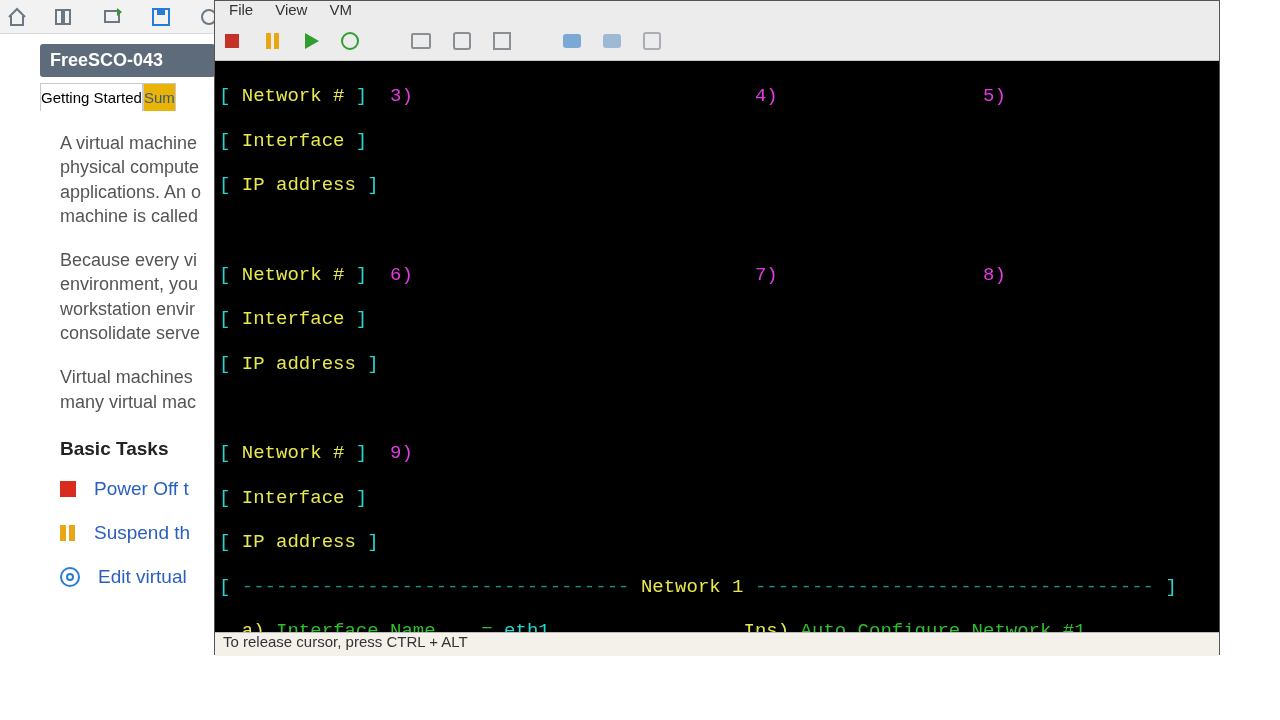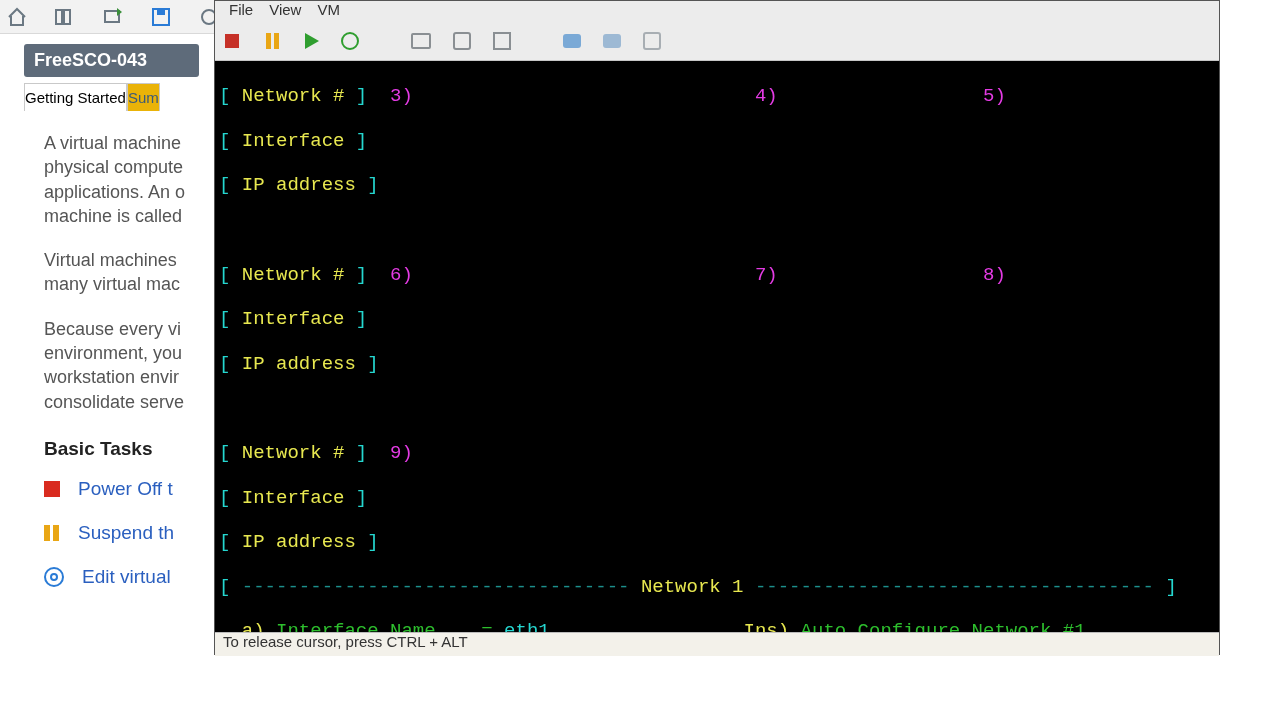--- a/index.html
+++ b/index.html
@@ -18,21 +18,21 @@
   .task{display:flex;align-items:center;gap:18px;margin:0 0 22px 20px;font-size:19px}
   .task a{color:#2a5fbf;text-decoration:none}
   .sq{width:16px;height:16px;display:inline-block}
   .sq.red{background:#d92b1f}
   .sq.amber{display:inline-flex;gap:3px}
   .sq.amber span{width:6px;height:16px;background:#e9a615;display:inline-block}
   .gear-blue{width:20px;height:20px;border:2px solid #2a7bd6;border-radius:50%;position:relative}
   .gear-blue:after{content:"";position:absolute;inset:4px;border:2px solid #2a7bd6;border-radius:50%}
   
   .vmwin{position:absolute;left:214px;top:0;width:1006px;height:655px;border:1px solid #555;background:#ececec}
-  .vm-menu{height:20px;display:flex;align-items:flex-start;gap:16px;padding:0 14px;font-size:15px;color:#333}
+  .vm-menu{height:20px;display:flex;align-items:flex-start;gap:22px;padding:0 14px;font-size:15px;color:#333}
   .vm-tbar{height:40px;display:flex;align-items:center;gap:22px;padding:0 10px;border-bottom:1px solid #c6c6c6;background:#ececec}
   .tb{width:22px;height:22px;position:relative;display:flex;align-items:center;justify-content:center}
   .tb.stop{width:14px;height:14px;background:#c63128}
   .tb.pause{display:flex;gap:3px}
   .tb.pause span{width:5px;height:16px;background:#e9a615;display:inline-block}
   .tb.play{width:0;height:0;border-left:14px solid #2f9e2f;border-top:8px solid transparent;border-bottom:8px solid transparent}
   .tb.cycle{border:2px solid #2f9e2f;border-radius:50%;width:18px;height:18px}
   .tb.grey{border:2px solid #8a8f93;width:18px;height:18px}
   .tb.snapshot{border:2px solid #8a8f93;width:20px;height:16px;border-radius:2px}
   .tb.usb{background:#7aa9d6;width:18px;height:14px;border-radius:3px}
@@ -62,36 +62,36 @@
       </svg></div>
   <div class="ticon"><svg width="22" height="22">
         <rect x="3" y="3" width="16" height="16" fill="none" stroke="#2a7bd6" stroke-width="2"></rect>
         <rect x="7" y="3" width="8" height="6" fill="#2a7bd6"></rect>
       </svg></div>
   <div class="ticon"><svg width="22" height="22">
         <circle cx="11" cy="11" r="7" fill="none" stroke="#6b7883" stroke-width="2"></circle>
       </svg></div>
 </div>
 
-<div class="sidebar" style="left:24px">
+<div class="sidebar" style="left:40px">
   <div class="side-title">FreeSCO-043</div>
   <div class="side-tabs">
     <div class="side-tab">Getting Started</div>
     <div class="side-tab inactive">Sum</div>
   </div>
   <div class="para" style="white-space:pre-line">A virtual machine
 physical compute
 applications. An o
 machine is called</div>
-  <div class="para" style="white-space:pre-line">Virtual machines
-many virtual mac</div>
   <div class="para" style="white-space:pre-line">Because every vi
 environment, you
 workstation envir
 consolidate serve</div>
+  <div class="para" style="white-space:pre-line">Virtual machines
+many virtual mac</div>
   <div class="tasks-h">Basic Tasks</div>
   <div class="task">
     <span class="sq red"></span>
     <a>Power Off t</a>
   </div>
   <div class="task">
     <span class="sq amber">
         <span></span>
         <span></span>
       </span>

